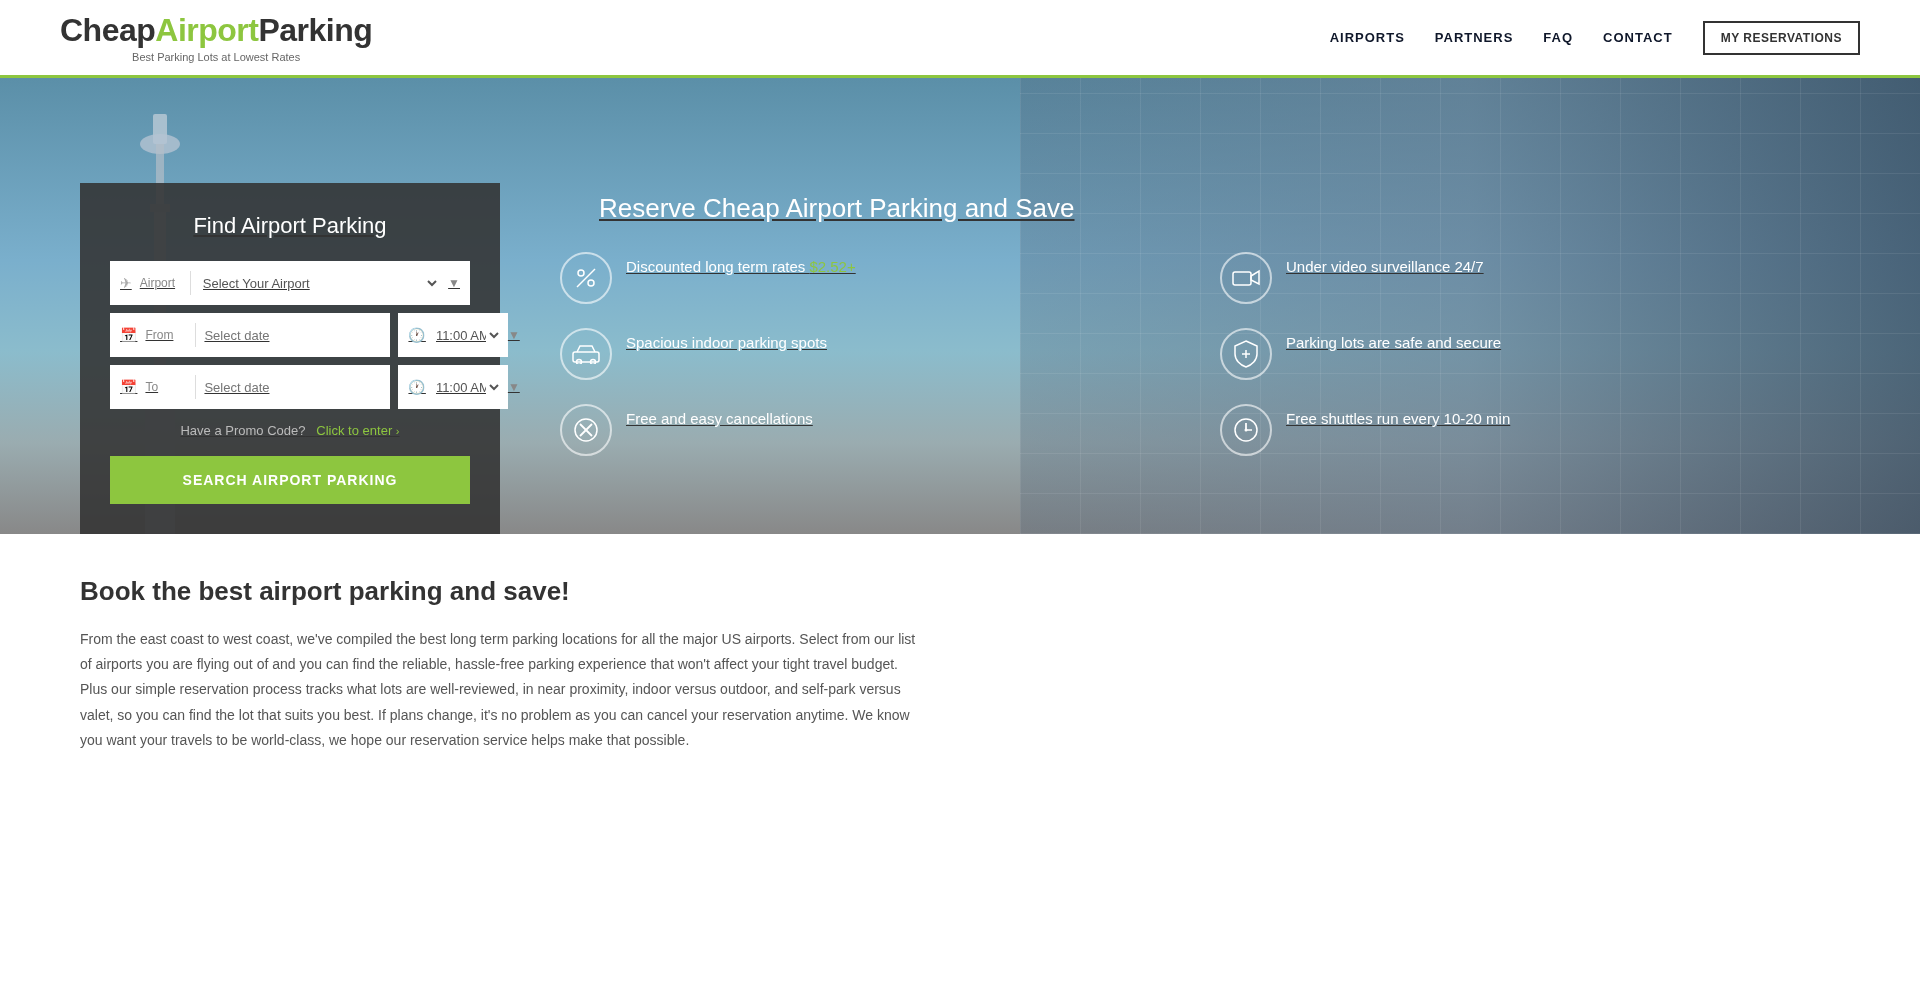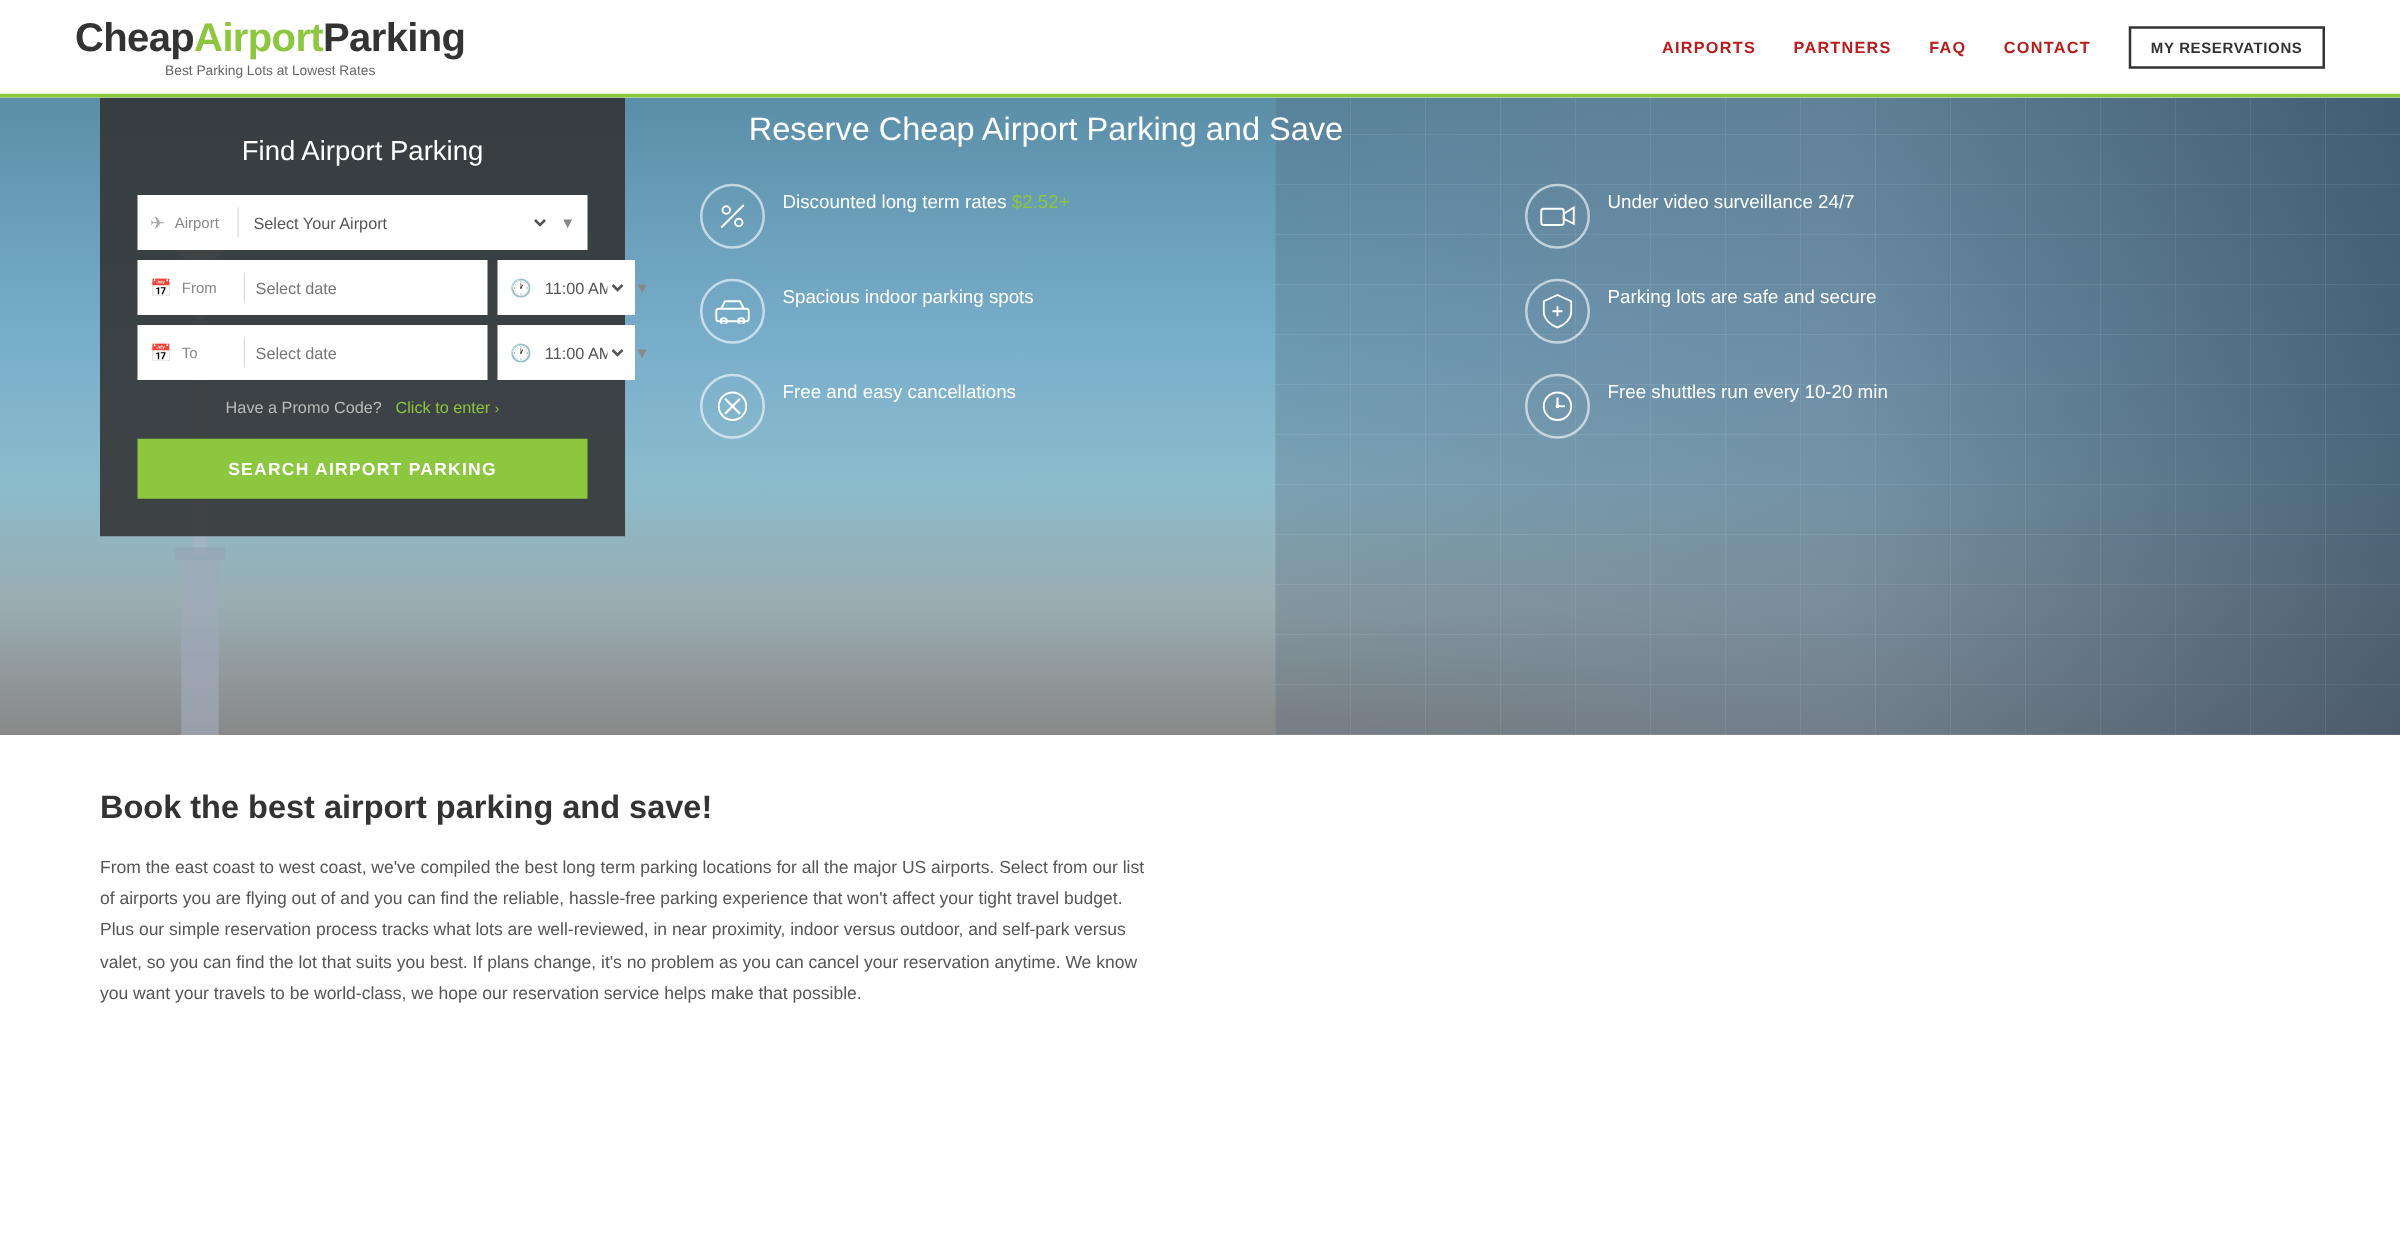--- a/index.html
+++ b/index.html
@@ -35,45 +35,46 @@
       margin-top: 2px;
     }
     .nav {
       display: flex;
       align-items: center;
       gap: 30px;
     }
     .nav-link {
       font-size: 13px;
       font-weight: bold;
-      color: #b91c1c;
+      color: #0f172a;
       text-decoration: none;
       letter-spacing: 1px;
       cursor: pointer;
     }
     .my-reservations-btn {
       border: 2px solid #333;
       padding: 8px 16px;
       font-size: 12px;
       font-weight: bold;
       color: #333;
       background: transparent;
       cursor: pointer;
       letter-spacing: 0.5px;
     }
 
     
     .hero {
       position: relative;
       width: 100%;
-      height: 510px;
+      height: 456px;
       background: linear-gradient(135deg, #3a6b8a 0%, #4a8bb0 30%, #5a9bc0 50%, #6aabd0 70%, #aaaaaa 100%);
       overflow: hidden;
       display: flex;
-      align-items: flex-start;
+      align-items: flex-end;
+      text-decoration: underline;
     }
     .hero-bg {
       position: absolute;
       inset: 0;
       background:
         
         linear-gradient(180deg, #5b8fa8 0%, #7aafcc 40%, #8bbccc 60%, #9aacb0 80%, #888 100%);
       z-index: 0;
     }
     

